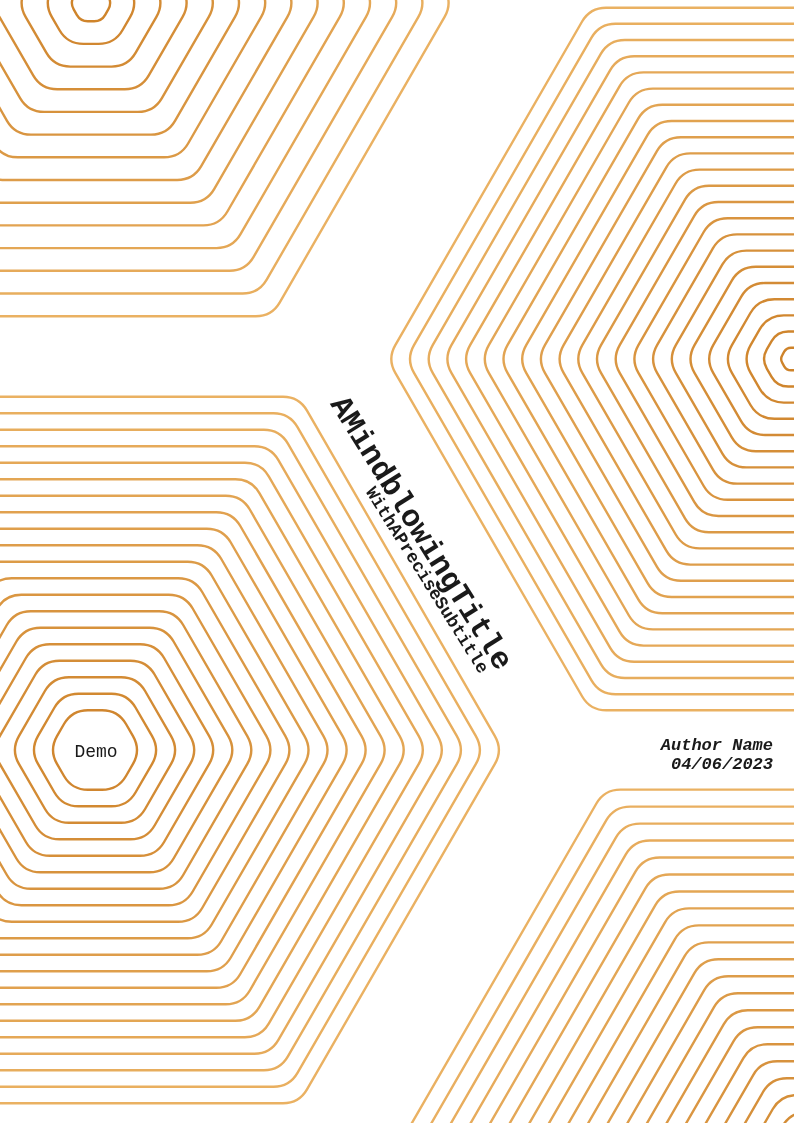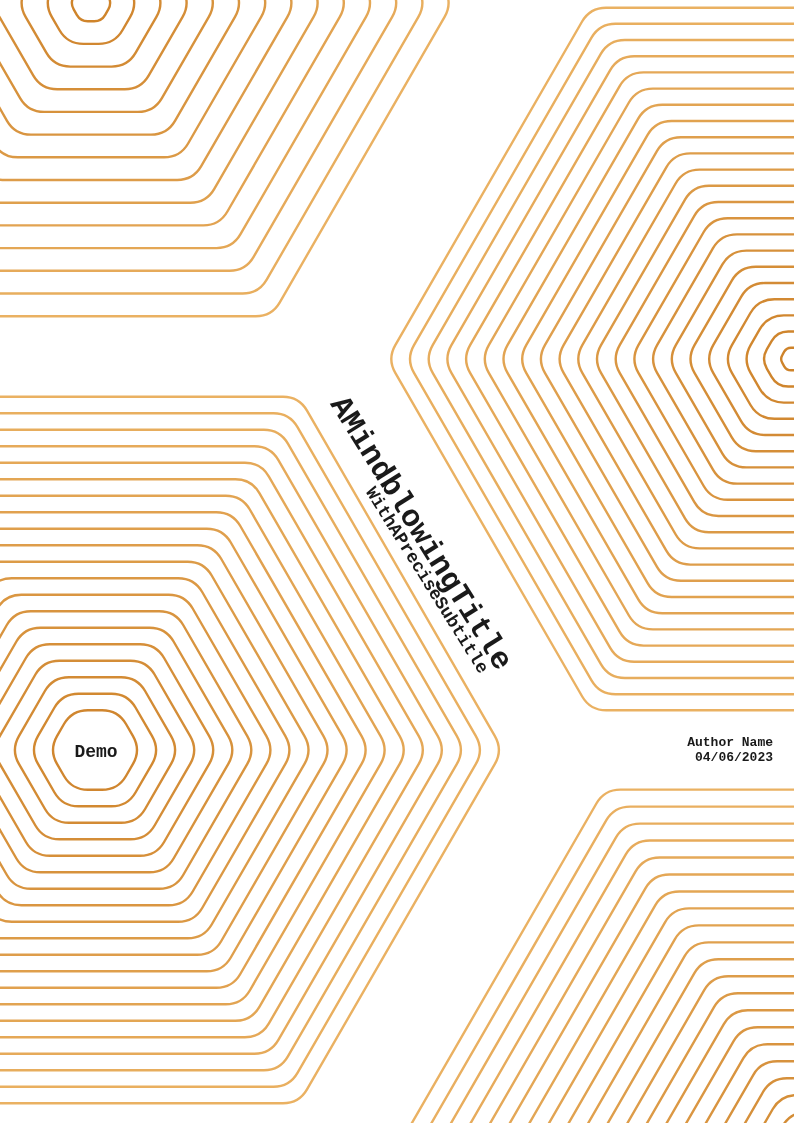--- a/index.html
+++ b/index.html
@@ -42,32 +42,33 @@
     font-weight: 700;
     line-height: 1;
     white-space: nowrap;
     z-index: 3;
   }
   .author-block {
     position: absolute;
     right: 21px;
     top: 736px;
     text-align: right;
-    font-size: 13px;
+    font-size: 17px;
     font-weight: 700;
     line-height: 1.12;
     z-index: 3;
+    font-style: italic;
   }
   .demo-label {
     position: absolute;
     left: 96px;
     top: 752px;
     transform: translate(-50%, -50%);
     font-size: 18px;
-    font-weight: 700;
+    font-weight: 400;
     line-height: 1;
     z-index: 3;
   }
 </style>
 </head>
 <body>
 
 <div class="page">
 
   <svg class="decor-svg" viewBox="0 0 794 1123" xmlns="http://www.w3.org/2000/svg" aria-hidden="true">

